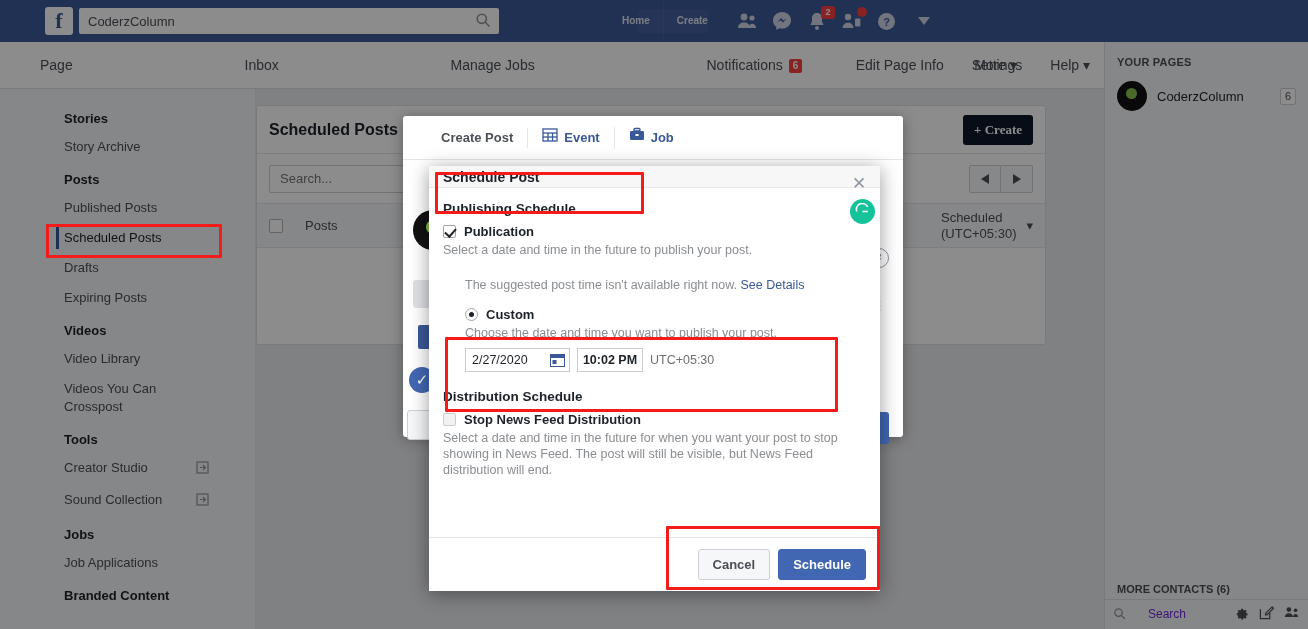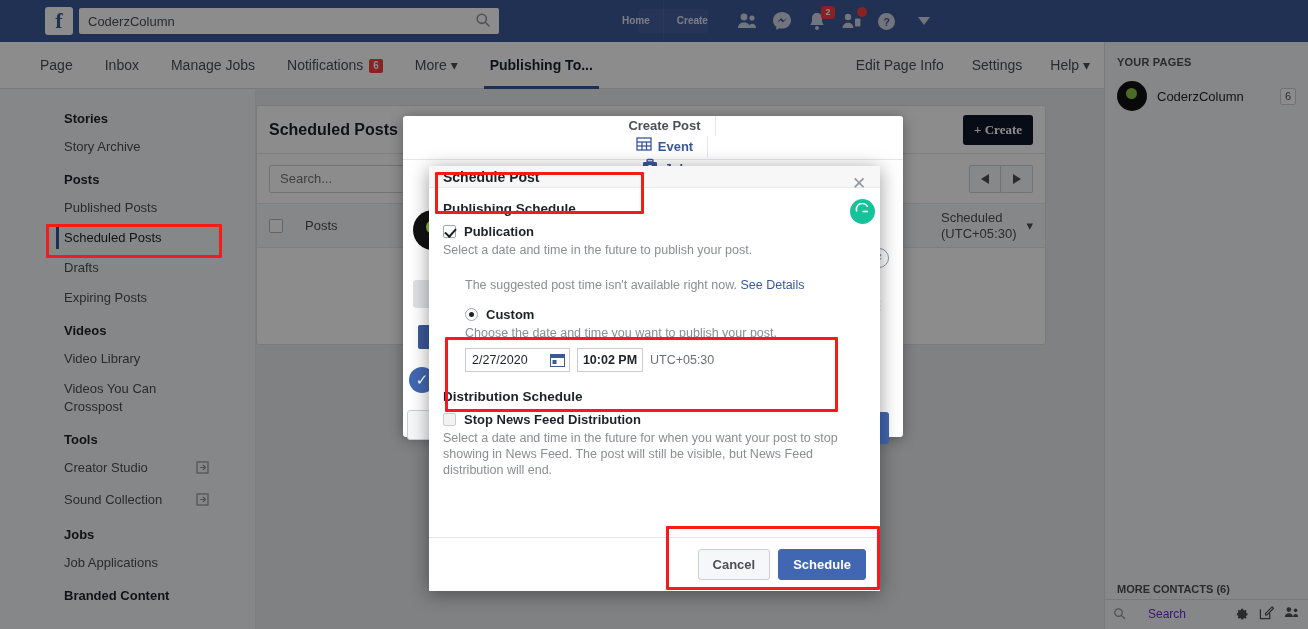--- a/index.html
+++ b/index.html
@@ -78,21 +78,21 @@
     position: absolute; left: 638px; top: 9px;
     width: 70px; height: 24px; border-radius: 3px;
     background: rgba(255,255,255,0.06);
   }
 
   
   .pagenav {
     position: absolute; top: 42px; left: 0; width: 1308px; height: 47px;
     background: #ffffff; border-bottom: 1px solid #dddfe2;
   }
-  .pagenav-inner { display: flex; align-items: center; height: 47px; padding-left: 24px; }
+  .pagenav-inner { display: flex; align-items: center; height: 47px; padding-left: 24px; justify-content: space-between; }
   .pnav-item {
     position: relative; height: 47px; line-height: 47px;
     padding: 0 16px; font-size: 14px; color: #4b4f56;
     display: flex; align-items: center; gap: 6px; cursor: pointer;
     white-space: nowrap;
   }
   .pnav-item.active { color: #1d2129; font-weight: bold; }
   .pnav-item.active::after {
     content: ""; position: absolute; left: 10px; right: 10px; bottom: 0;
     height: 3px; background: #365899;
@@ -222,21 +222,21 @@
   }
 
   
   .create-modal {
     position: absolute; left: 403px; top: 116px; width: 500px; height: 321px;
     background: #ffffff; border-radius: 3px; z-index: 50;
     box-shadow: 0 2px 14px rgba(0,0,0,0.35);
   }
   .cm-tabs {
     height: 44px; display: flex; align-items: center; gap: 0;
-    padding-left: 24px; border-bottom: 1px solid #e5e6e9; flex-direction: column;
+    padding-left: 24px; border-bottom: 1px solid #e5e6e9;
   }
   .cm-tab {
     font-size: 13px; font-weight: bold; color: #4b4f56;
     padding: 0 14px; display: flex; align-items: center; gap: 6px; cursor: pointer;
     border-right: 1px solid #e5e6e9; line-height: 20px;
   }
   .cm-tab:last-child { border-right: 0; }
   .cm-tab.link { color: #385898; }
   .cm-body { position: relative; padding: 12px; }
   .cm-avatar {

